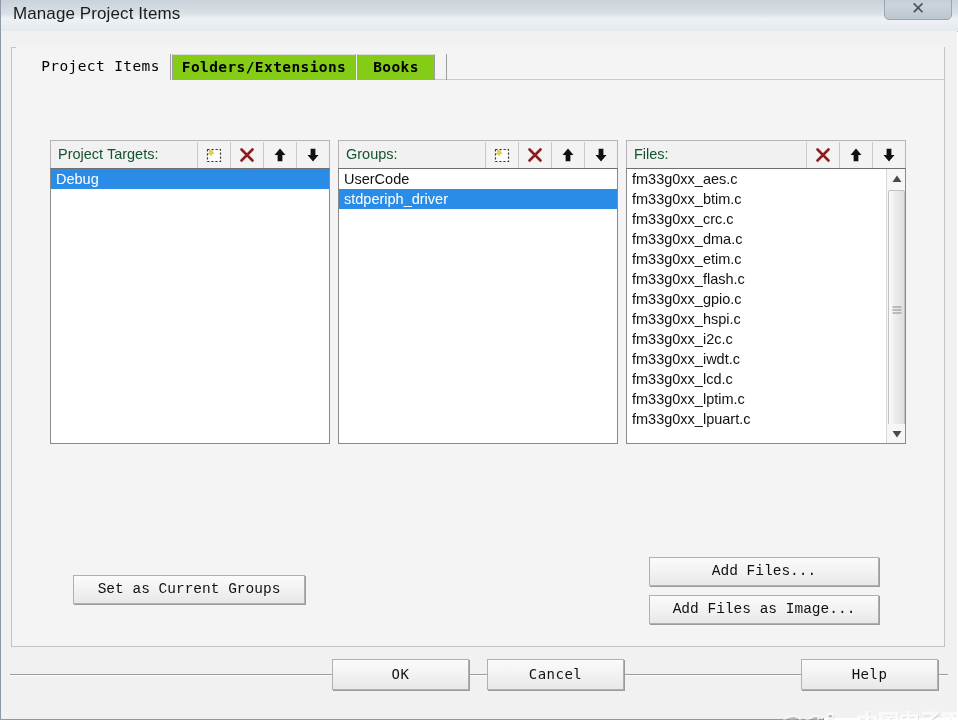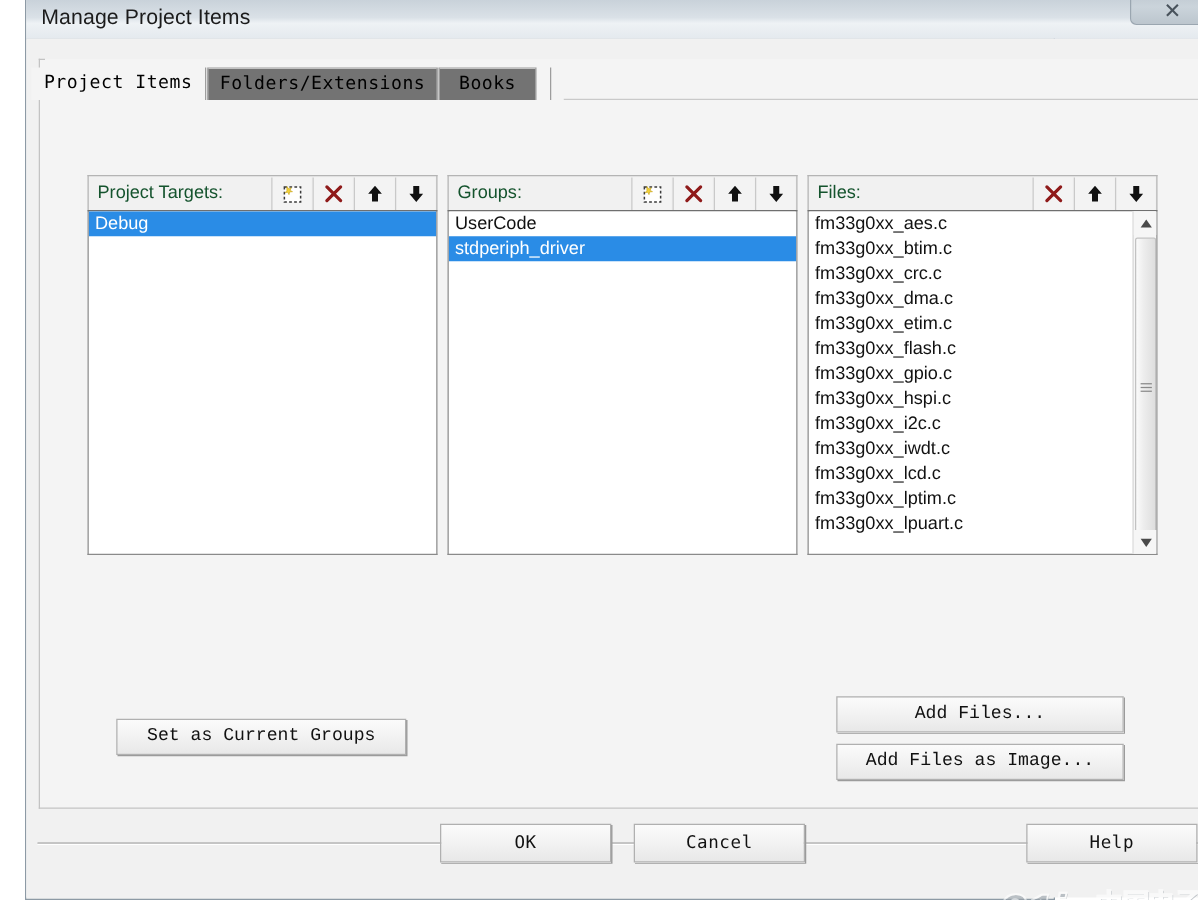--- a/index.html
+++ b/index.html
@@ -18,21 +18,20 @@
   
   #window {
     position: absolute;
     left: 0; top: 0;
     width: 824px;
     height: 720px;
     box-sizing: border-box;
     background: #f0f0f0;
     border: 1px solid #8d9aa5;
     border-top: none;
-    margin-left: 20px;
   }
 
   #titlebar {
     position: absolute;
     left: 0; top: 0;
     width: 958px;
     height: 31px;
     background: linear-gradient(to bottom, #c9d2da 0%, #dae1e7 45%, #eef2f5 60%, #e4e9ee 100%);
     border-bottom: 1px solid #b6c0c9;
   }
@@ -74,43 +73,44 @@
     left: 0;
     top: 31px;
     width: 956px;
     height: 687px;
     background: #f1f1f1;
   }
 
   
   #tabstrip {
     position: absolute;
-    left: 4px;
+    left: 30px;
     top: 23px;
     height: 26px;
     width: 928px;
   }
   .tab {
     position: absolute;
     top: 0;
     height: 26px;
     box-sizing: border-box;
     font-family: "DejaVu Sans Mono", monospace;
     font-size: 14.5px;
     color: #000;
     text-align: center;
     line-height: 25px;
     letter-spacing: 0.4px;
     white-space: nowrap;
   }
   .tab.inactive {
-    background: #737373;
+    background: #84cc16;
     border-left: 1px solid #9d9d9d;
     border-right: 1px solid #9d9d9d;
     border-top: 1px solid #dcdcdc;
+    font-weight: bold;
   }
   .tab.active {
     background: #f4f4f4;
     border: none;
     border-right: 1px solid #9d9d9d;
     font-weight: normal;
   }
   #tab0 { left: 0px;   width: 140px; }
   #tab1 { left: 141px; width: 184px; }
   #tab2 { left: 326px; width: 78px;  }

